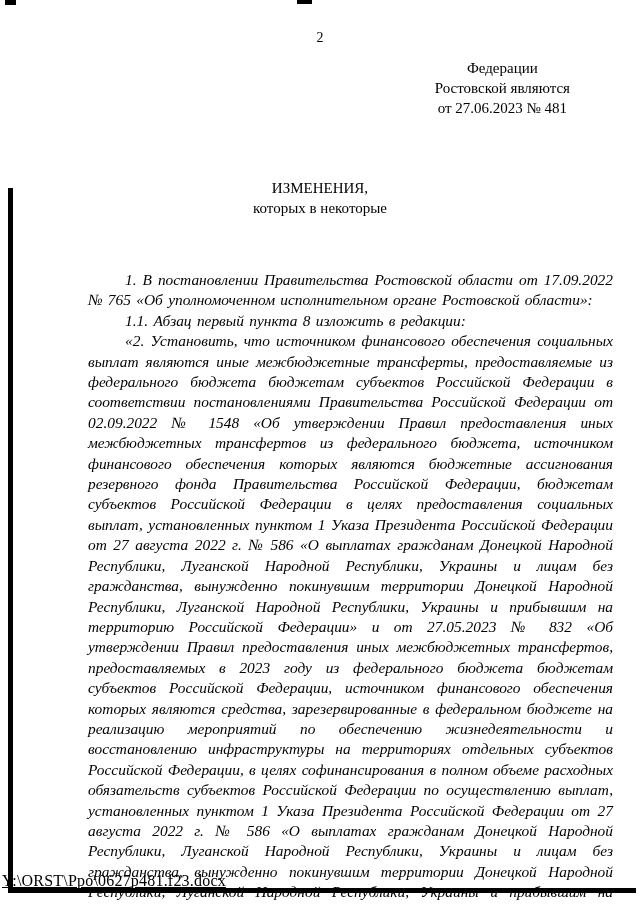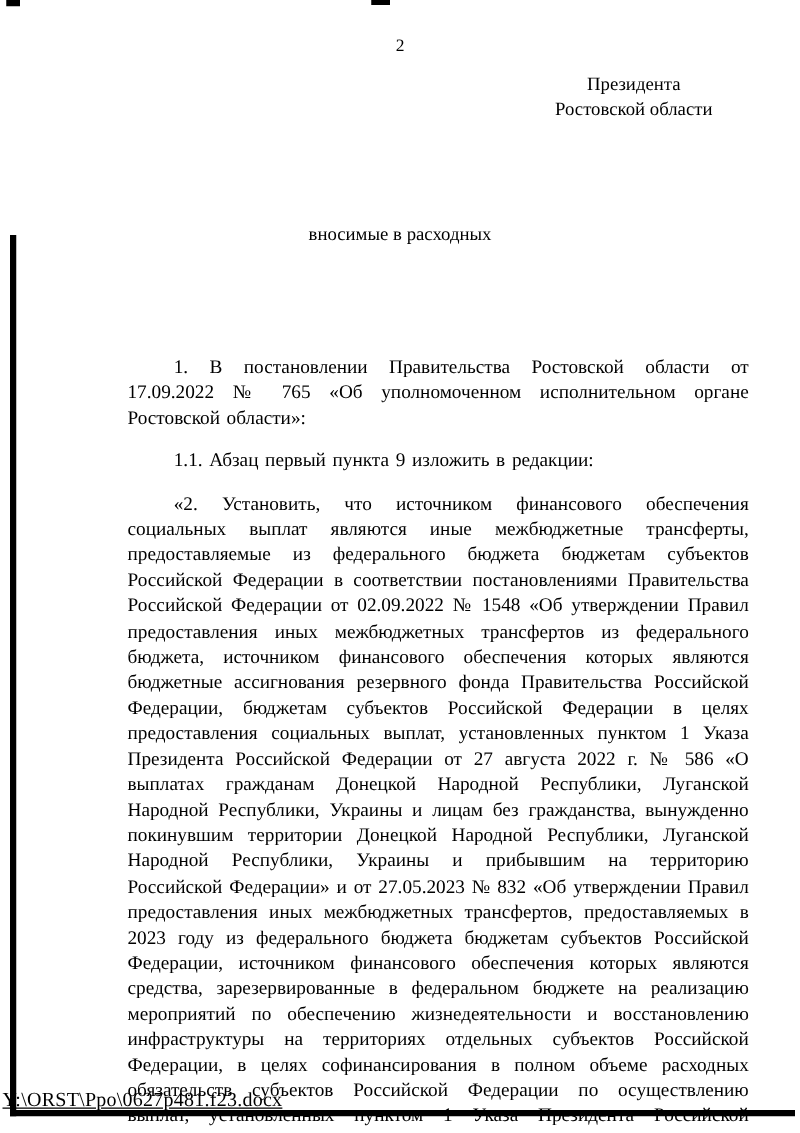--- a/index.html
+++ b/index.html
@@ -43,25 +43,26 @@
   }
   .body-block {
     position: absolute;
     top: 270px;
     left: 88px;
     right: 27px;
     font-size: 15.4px;
     line-height: 20.4px;
   }
   .body-block p {
-    margin: 14px;
+    margin: 0;
     text-indent: 37px;
     text-align: justify;
     text-align-last: left;
     word-spacing: 1.5px;
+    font-style: italic;
   }
   .footer-path {
     position: absolute;
     left: 2px;
     bottom: 16px;
     font-size: 16px;
     letter-spacing: 0.2px;
     text-decoration: underline;
   }
   
@@ -94,29 +95,31 @@
 <div class="page">
 
   <div class="speck speck-a"></div>
   <div class="speck speck-b"></div>
   <div class="artifact-left"></div>
   <div class="artifact-bottom"></div>
 
   <div class="page-number">2</div>
 
   <div class="annex">
-    <div>Президента</div>
-    <div>Ростовской области</div>
+    <div>Федерации</div>
+    <div>Ростовской являются</div>
+    <div>от 27.06.2023 № 481</div>
   </div>
 
   <div class="title-block">
-    <div>вносимые в расходных</div>
+    <div>ИЗМЕНЕНИЯ,</div>
+    <div>которых в некоторые</div>
   </div>
 
   <div class="body-block">
     <p>1. В постановлении Правительства Ростовской области от 17.09.2022 № 765 «Об уполномоченном исполнительном органе Ростовской области»:</p>
-    <p>1.1. Абзац первый пункта 9 изложить в редакции:</p>
+    <p>1.1. Абзац первый пункта 8 изложить в редакции:</p>
     <p>«2. Установить, что источником финансового обеспечения социальных выплат являются иные межбюджетные трансферты, предоставляемые из федерального бюджета бюджетам субъектов Российской Федерации в соответствии постановлениями Правительства Российской Федерации от 02.09.2022 № 1548 «Об утверждении Правил предоставления иных межбюджетных трансфертов из федерального бюджета, источником финансового обеспечения которых являются бюджетные ассигнования резервного фонда Правительства Российской Федерации, бюджетам субъектов Российской Федерации в целях предоставления социальных выплат, установленных пунктом 1 Указа Президента Российской Федерации от 27 августа 2022 г. № 586 «О выплатах гражданам Донецкой Народной Республики, Луганской Народной Республики, Украины и лицам без гражданства, вынужденно покинувшим территории Донецкой Народной Республики, Луганской Народной Республики, Украины и прибывшим на территорию Российской Федерации» и от 27.05.2023 № 832 «Об утверждении Правил предоставления иных межбюджетных трансфертов, предоставляемых в 2023 году из федерального бюджета бюджетам субъектов Российской Федерации, источником финансового обеспечения которых являются средства, зарезервированные в федеральном бюджете на реализацию мероприятий по обеспечению жизнедеятельности и восстановлению инфраструктуры на территориях отдельных субъектов Российской Федерации, в целях софинансирования в полном объеме расходных обязательств субъектов Российской Федерации по осуществлению выплат, установленных пунктом 1 Указа Президента Российской Федерации от 27 августа 2022 г. № 586 «О выплатах гражданам Донецкой Народной Республики, Луганской Народной Республики, Украины и лицам без гражданства, вынужденно покинувшим территории Донецкой Народной Республики, Луганской Народной Республики, Украины и прибывшим на территорию Российской Федерации», гражданам Донецкой Народной Республики, Луганской Народной Республики, Украины и лицам без гражданства, вынужденно покинувшим территории Донецкой</p>
   </div>
 
   <div class="footer-path">Y:\ORST\Ppo\0627p481.f23.docx</div>
 
 </div>
 
 </body></html>

